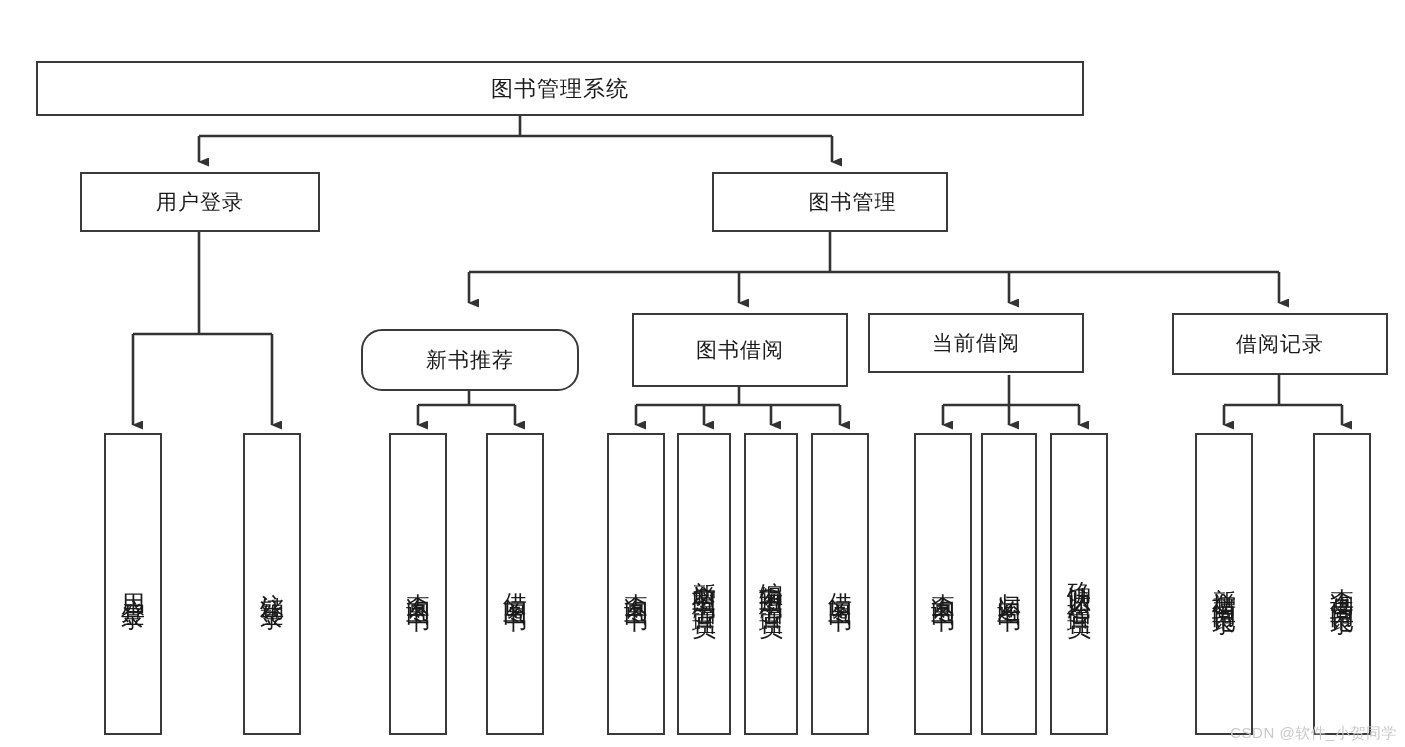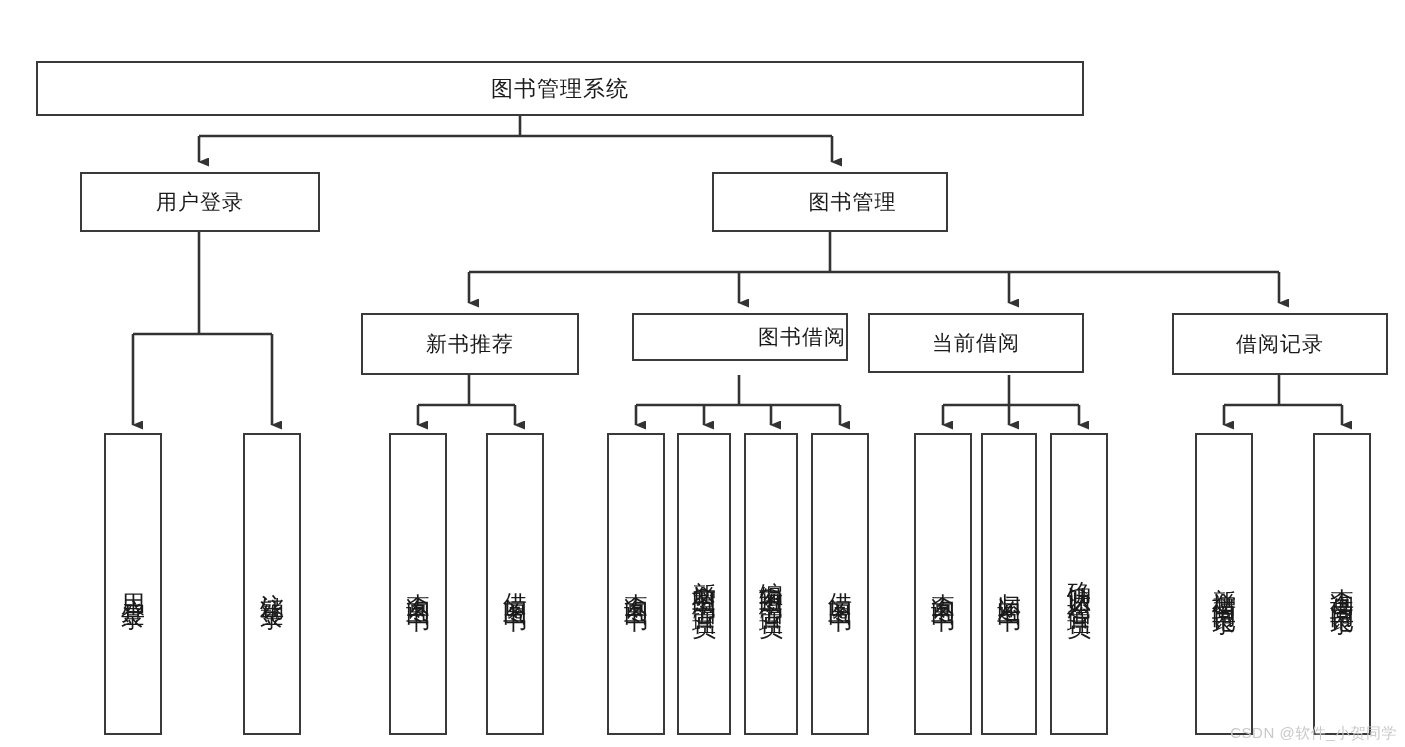--- a/index.html
+++ b/index.html
@@ -98,24 +98,24 @@
     <span>图书管理系统</span>
   </div>
 
   <div class="node h" style="left:80px;top:172px;width:240px;height:60px;">
     <span>用户登录</span>
   </div>
   <div class="node h" style="left:712px;top:172px;width:236px;height:60px;padding-left:45px;">
     <span>图书管理</span>
   </div>
 
-  <div class="node h" style="left:361px;top:313px;width:218px;height:62px;">
+  <div class="node h" style="left:361px;top:329px;width:218px;height:62px;border-radius:21px;">
     <span>新书推荐</span>
   </div>
-  <div class="node h" style="left:632px;top:313px;width:216px;height:48px;justify-content:flex-end;">
+  <div class="node h" style="left:632px;top:313px;width:216px;height:74px;">
     <span>图书借阅</span>
   </div>
   <div class="node h" style="left:868px;top:313px;width:216px;height:60px;">
     <span>当前借阅</span>
   </div>
   <div class="node h" style="left:1172px;top:313px;width:216px;height:62px;">
     <span>借阅记录</span>
   </div>
 
   <div class="node v" style="left:104px;top:433px;width:58px;height:302px;">

